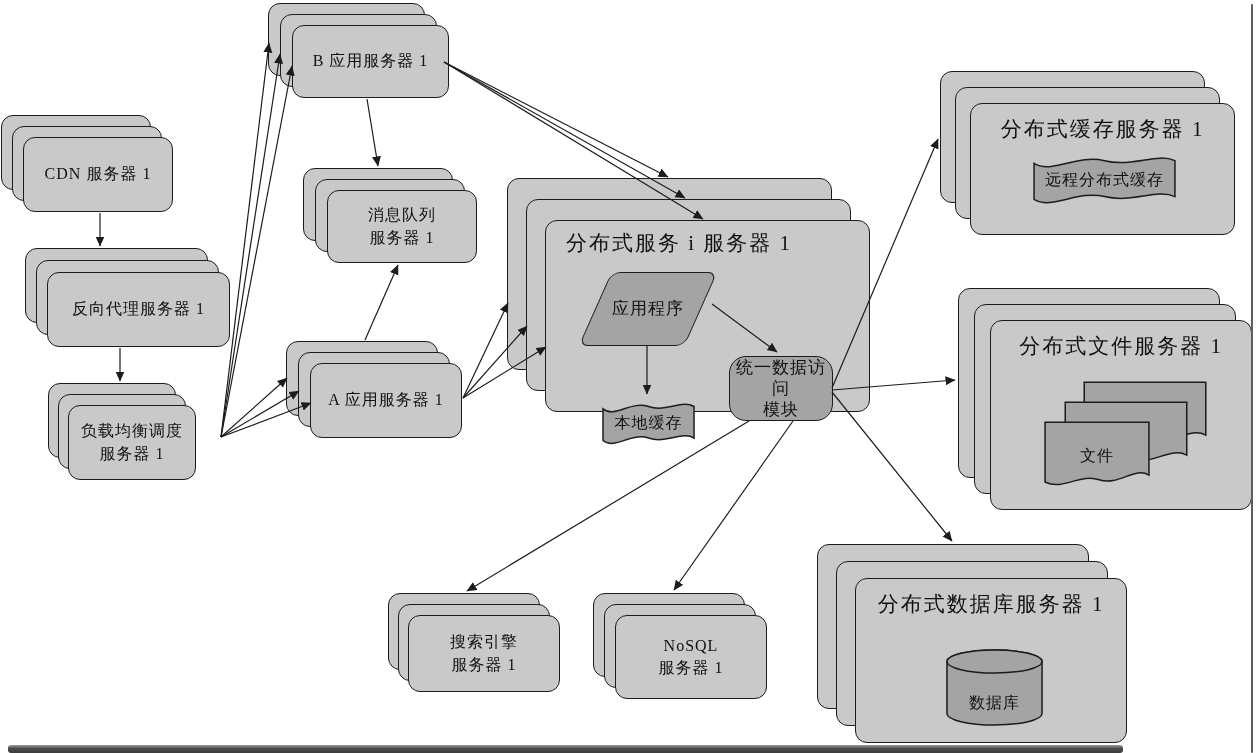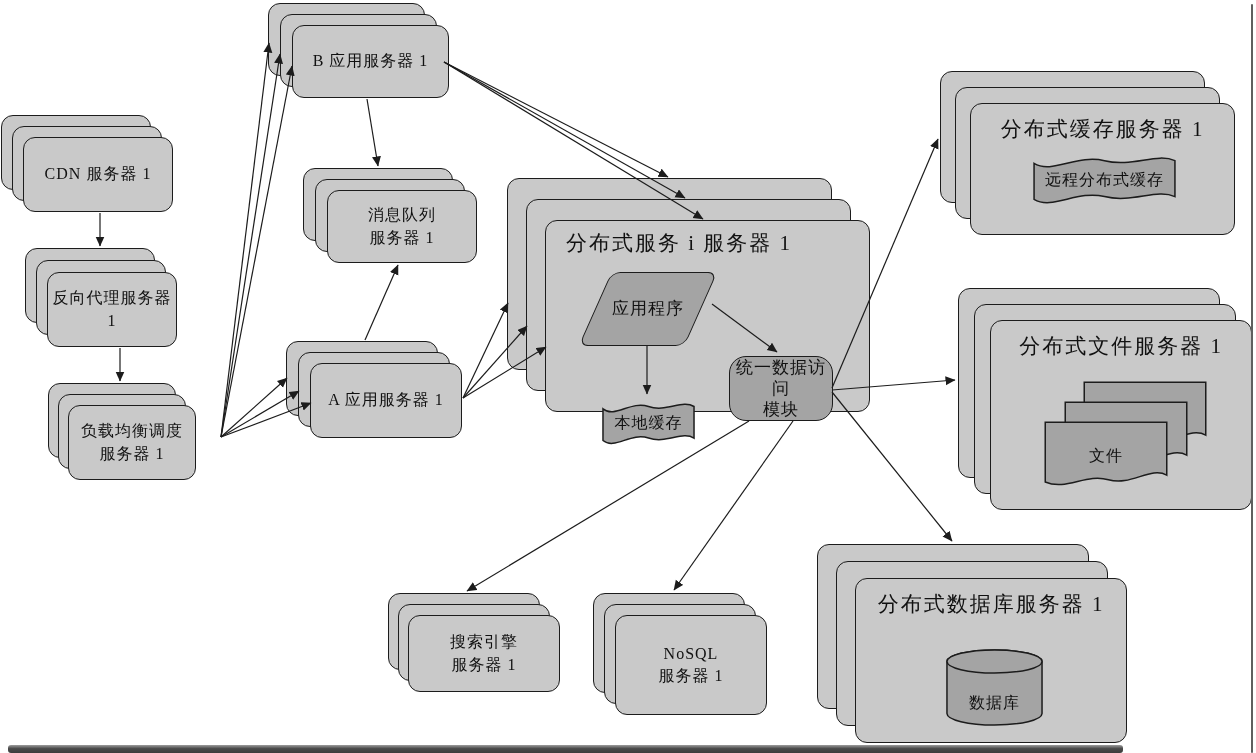--- a/index.html
+++ b/index.html
@@ -62,21 +62,21 @@
 <div class="canvas">
 
   <div class="stack" style="left:23px;top:137px;width:150px;height:75px;--dx:11px;--dy:11px;">
     <div class="layer b2"></div>
     <div class="layer b1"></div>
     <div class="layer front">
       <span class="lbl">CDN 服务器 1</span>
     </div>
   </div>
 
-  <div class="stack" style="left:47px;top:272px;width:130px;height:75px;--dx:11px;--dy:12px;">
+  <div class="stack" style="left:47px;top:272px;width:159px;height:75px;padding-left:24px;--dx:11px;--dy:12px;">
     <div class="layer b2"></div>
     <div class="layer b1"></div>
     <div class="layer front">
       <span class="lbl">反向代理服务器 1</span>
     </div>
   </div>
 
   <div class="stack" style="left:68px;top:405px;width:128px;height:75px;--dx:10px;--dy:11px;">
     <div class="layer b2"></div>
     <div class="layer b1"></div>
@@ -154,21 +154,21 @@
       <div class="inner shape doc" style="left:92px;top:60px;width:124px;height:70px;">
         <svg viewBox="0 0 100 62" preserveAspectRatio="none">
           <path d="M1,1 L99,1 L99,48 C86,40 70,58 52,52 C34,46 18,62 1,54 Z"></path>
         </svg>
       </div>
       <div class="inner shape doc" style="left:73px;top:80px;width:124px;height:70px;">
         <svg viewBox="0 0 100 62" preserveAspectRatio="none">
           <path d="M1,1 L99,1 L99,48 C86,40 70,58 52,52 C34,46 18,62 1,54 Z"></path>
         </svg>
       </div>
-      <div class="inner shape doc" style="left:53px;top:100px;width:124px;height:70px;">
+      <div class="inner shape doc" style="left:53px;top:100px;width:106px;height:70px;">
         <svg viewBox="0 0 100 62" preserveAspectRatio="none">
           <path d="M1,1 L99,1 L99,48 C86,40 70,58 52,52 C34,46 18,62 1,54 Z"></path>
         </svg>
         <span class="lbl">文件</span>
       </div>
     </div>
   </div>
 
   <div class="stack big" style="left:855px;top:578px;width:272px;height:165px;--dx:19px;--dy:17px;">
     <div class="layer b2"></div>
@@ -187,21 +187,21 @@
 
   <div class="stack" style="left:408px;top:615px;width:152px;height:77px;--dx:10px;--dy:11px;">
     <div class="layer b2"></div>
     <div class="layer b1"></div>
     <div class="layer front">
       <span class="lbl">搜索引擎
 服务器 1</span>
     </div>
   </div>
 
-  <div class="stack" style="left:615px;top:615px;width:152px;height:100px;--dx:11px;--dy:11px;">
+  <div class="stack" style="left:615px;top:615px;width:152px;height:84px;--dx:11px;--dy:11px;">
     <div class="layer b2"></div>
     <div class="layer b1"></div>
     <div class="layer front">
       <span class="lbl">NoSQL
 服务器 1</span>
     </div>
   </div>
 
   <svg class="arrows" width="1256" height="753" viewBox="0 0 1256 753">
     <defs>

